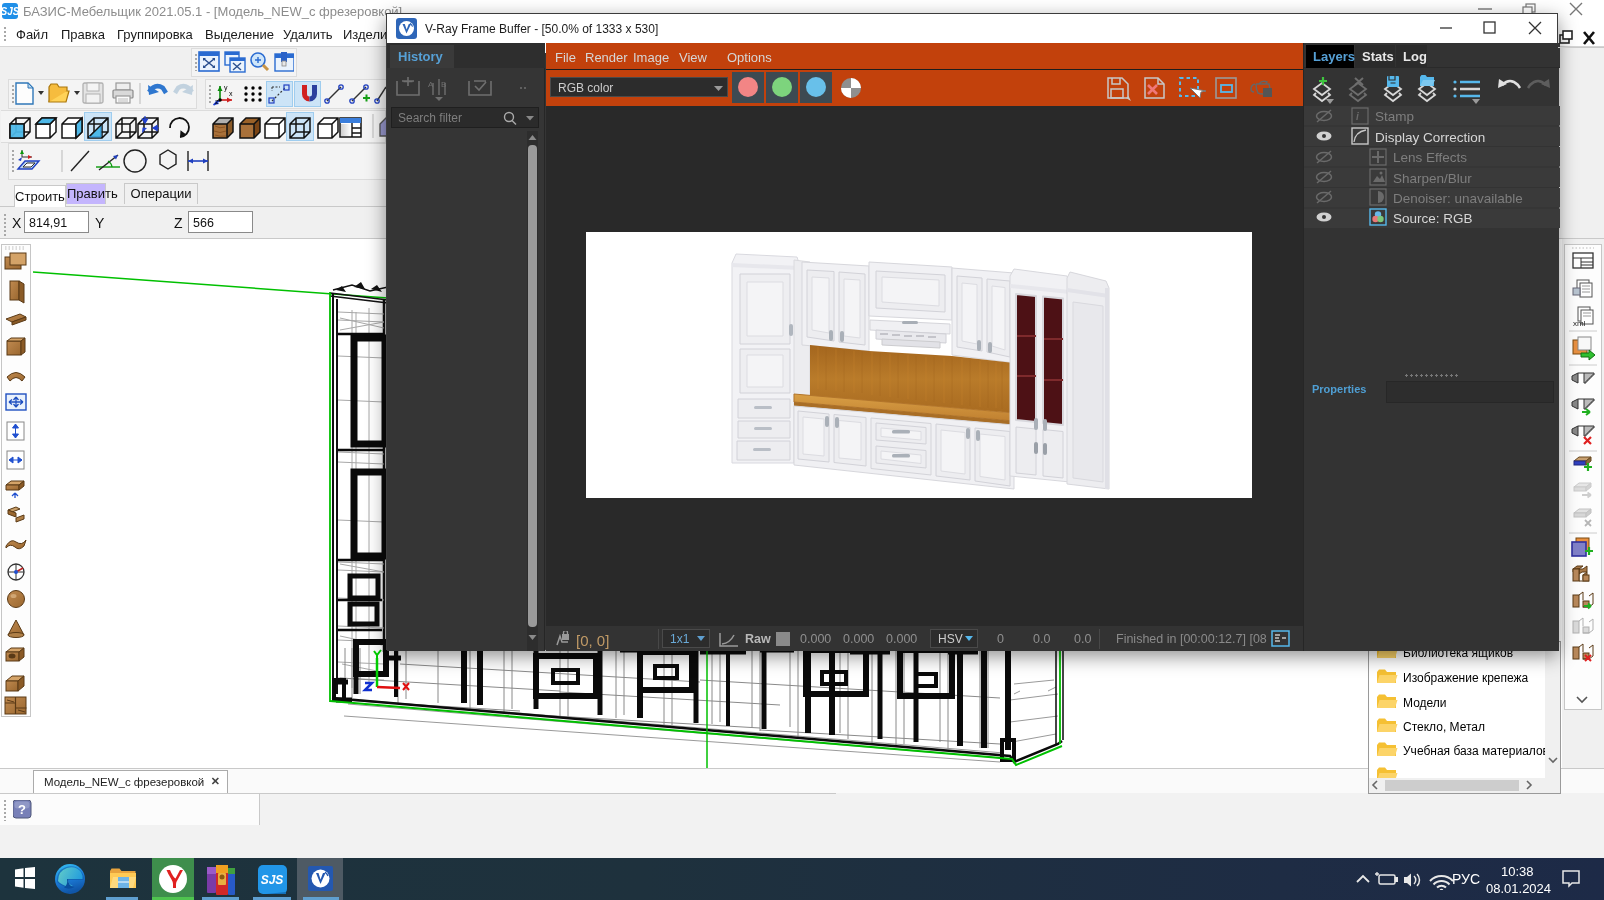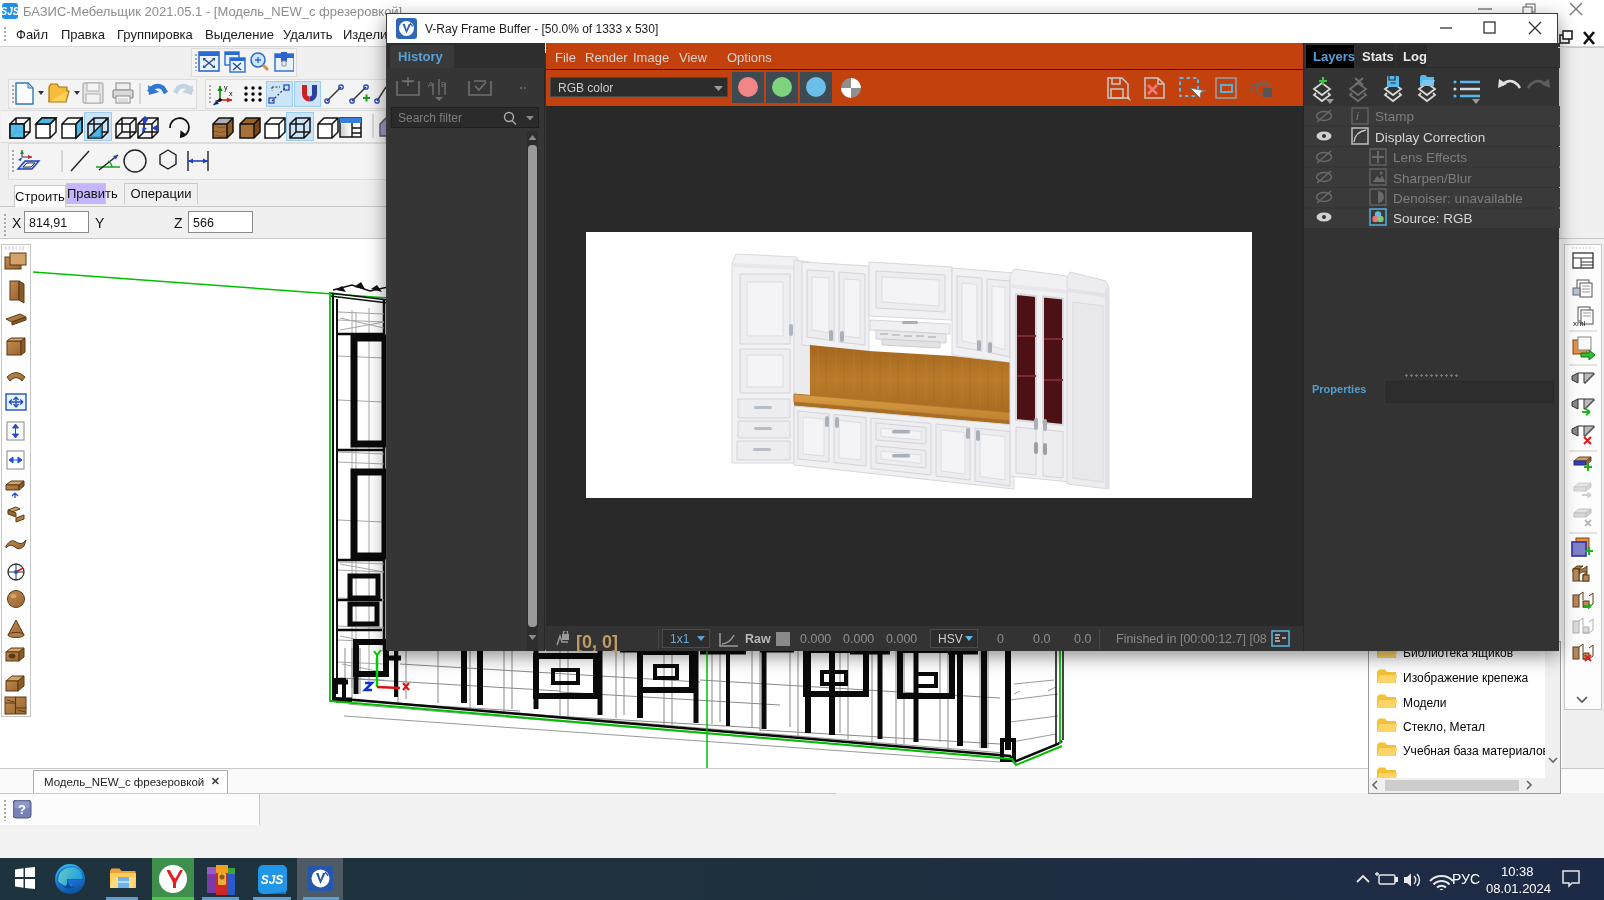--- a/index.html
+++ b/index.html
@@ -873,21 +873,21 @@
 </g>
 </svg>
     </div>
 
     <div class="abs" style="left:0;top:582px;width:757px;height:26px;background:#333333;border-top:1px solid #292929;">
       <svg class="abs" style="left:8px;top:5px" width="22" height="17">
           <path d="M3 14 l3 -9 l2 6 h6" stroke="#9a9a9a" fill="none" stroke-width="1.5"></path>
           <rect x="8" y="3" width="7" height="6" fill="#9a9a9a"></rect>
           <path d="M9.5 3 v-1.5 a2 2 0 0 1 4 0 v1.5" stroke="#9a9a9a" fill="none" stroke-width="1.3"></path>
         </svg>
-      <span class="abs" style="left:30px;top:6px;font-size:18px;color:#c09a66;font-weight:bold;text-align:right;">[0, 0]</span>
+      <span class="abs" style="left:30px;top:6px;font-size:15px;color:#c09a66;font-weight:normal;text-align:right;">[0, 0]</span>
       <div class="abs" style="left:112px;top:3px;width:1px;height:20px;background:#484848;"></div>
       <div class="abs" style="left:116px;top:3px;width:48px;height:19px;background:#2c2c2c;border:1px solid #4a4a4a;color:#6aaad8;font-size:12px;padding:2px 0 0 7px;">1x1 <svg class="abs" style="left:34px;top:6px" width="10" height="7">
             <path d="M0 0 l4 5 l4 -5 z" fill="#5f9fd0"></path>
           </svg></div>
       <svg class="abs" style="left:172px;top:5px" width="22" height="17">
           <path d="M2 2 v13 h18 M4 13 q8 -1 12 -9" stroke="#9a9a9a" fill="none" stroke-width="1.5"></path>
         </svg>
       <span class="abs" style="left:199px;top:6px;font-size:12.5px;color:#b8b8b8;font-weight:bold;">Raw</span>
       <div class="abs" style="left:230px;top:6px;width:14px;height:14px;background:#8a8a8a;"></div>
       <span class="abs gr-txt" style="left:254px;top:6px;font-size:12.5px;">0.000</span>

